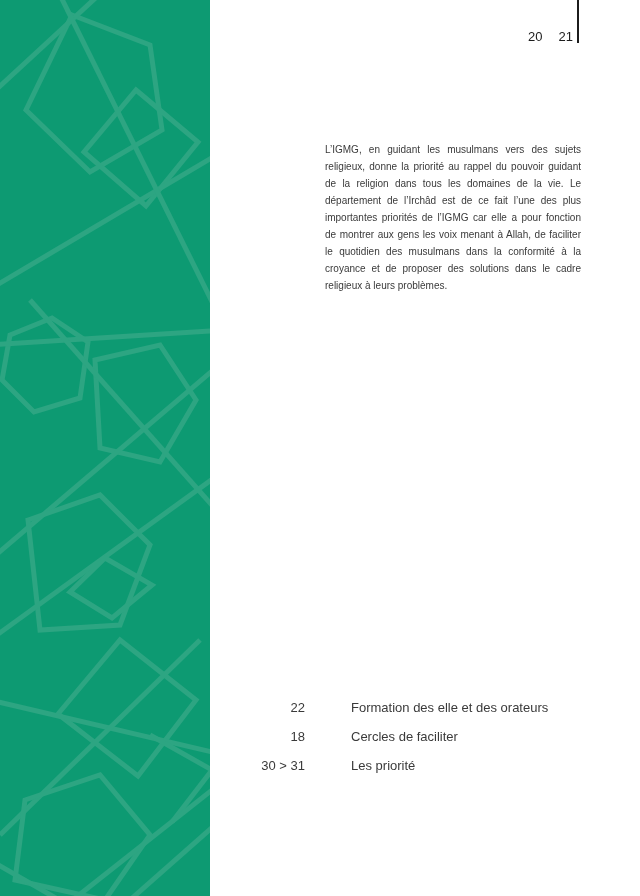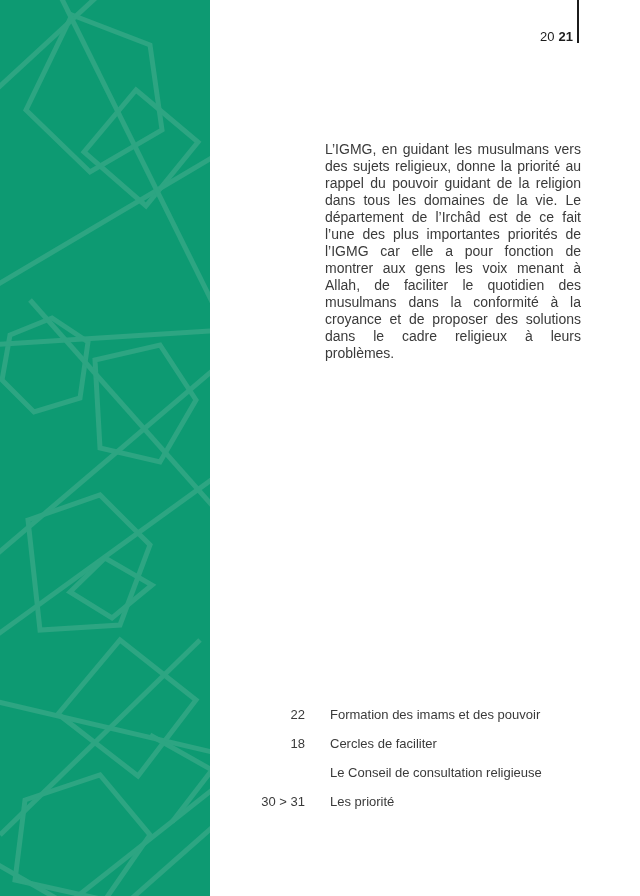--- a/index.html
+++ b/index.html
@@ -37,60 +37,61 @@
   }
   
   .page-numbers {
     position: absolute;
     top: 30px;
     right: 67px;
     font-size: 13px;
     line-height: 14px;
     color: var(--header-text, #1C1C1C);
     display: flex;
-    gap: 4px;
+    gap: 16px;
     white-space: nowrap;
   }
   .pn-left { font-weight: 400; }
-  .pn-right { font-weight: 700; }
+  .pn-right { font-weight: 400; }
   .page-rule {
     position: absolute;
     left: 577px;
     top: 0;
     width: 1.5px;
     height: 43px;
     background: var(--header-text, #1C1C1C);
   }
   
   .intro {
     position: absolute;
     left: 325px;
     top: 141px;
     width: 256px;
     margin: 0;
-    font-size: 14px;
+    font-size: 10px;
     line-height: 17px;
     color: var(--body-text, #3A3A3A);
     text-align: justify;
     hyphens: auto;
     -webkit-hyphens: auto;
   }
   
   .toc {
     position: absolute;
     left: 230px;
     top: 700px;
     width: 380px;
   }
   .toc-row {
     display: flex;
-    align-items: center;
+    align-items: flex-start;
     height: 29px;
     font-size: 13px;
     color: var(--body-text, #3A3A3A);
+    gap: 21px;
   }
   .toc-num {
     width: 75px;
     text-align: right;
     flex: 0 0 75px;
     white-space: nowrap;
   }
   .toc-label {
     margin-left: 25px;
     white-space: nowrap;
@@ -138,32 +139,28 @@
     <span class="pn-left">20</span>
     <span class="pn-right">21</span>
   </div>
   <div class="page-rule"></div>
 
   <p class="intro" lang="fr">L’IGMG, en guidant les musulmans vers des sujets religieux, donne la priorité au rappel du pouvoir guidant de la religion dans tous les domaines de la vie. Le département de l’Irchâd est de ce fait l’une des plus importantes priorités de l’IGMG car elle a pour fonction de montrer aux gens les voix menant à Allah, de faciliter le quotidien des musulmans dans la conformité à la croyance et de proposer des solutions dans le cadre religieux à leurs problèmes.</p>
 
   <div class="toc">
     <div class="toc-row">
       <span class="toc-num">22</span>
-      <span class="toc-label">Formation des imams et des pouvoir</span>
+      <span class="toc-label">Formation des elle et des orateurs</span>
     </div>
 
     <div class="toc-row">
       <span class="toc-num">18</span>
       <span class="toc-label">Cercles de faciliter</span>
     </div>
 
-    <div class="toc-row">
-      <span class="toc-num"></span>
-      <span class="toc-label">Le Conseil de consultation religieuse</span>
-    </div>
 
 
     <div class="toc-row">
       <span class="toc-num">30 &gt; 31</span>
       <span class="toc-label">Les priorité</span>
     </div>
   </div>
 
 </div>
 

